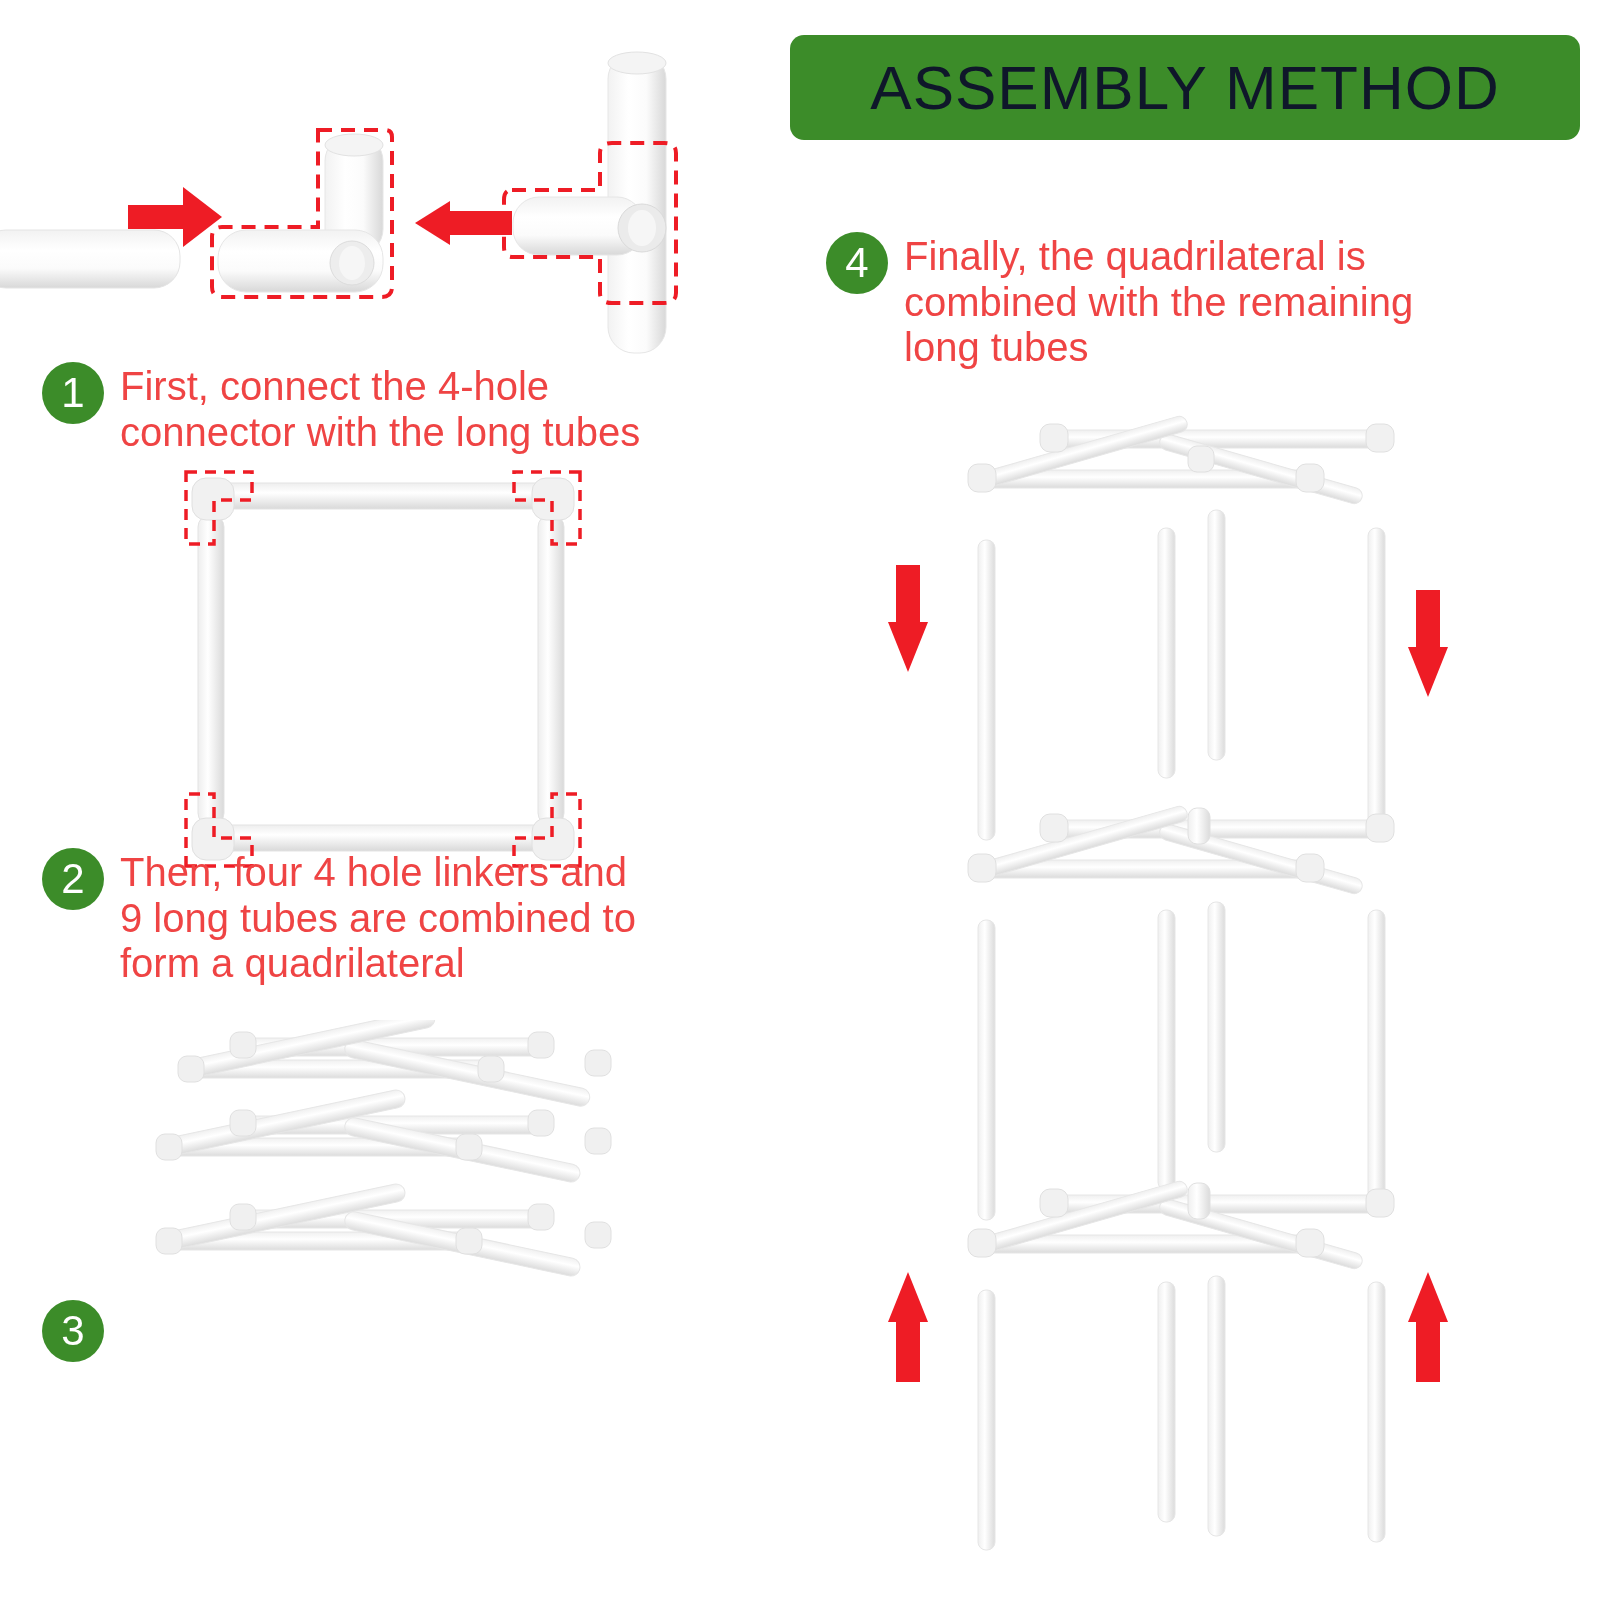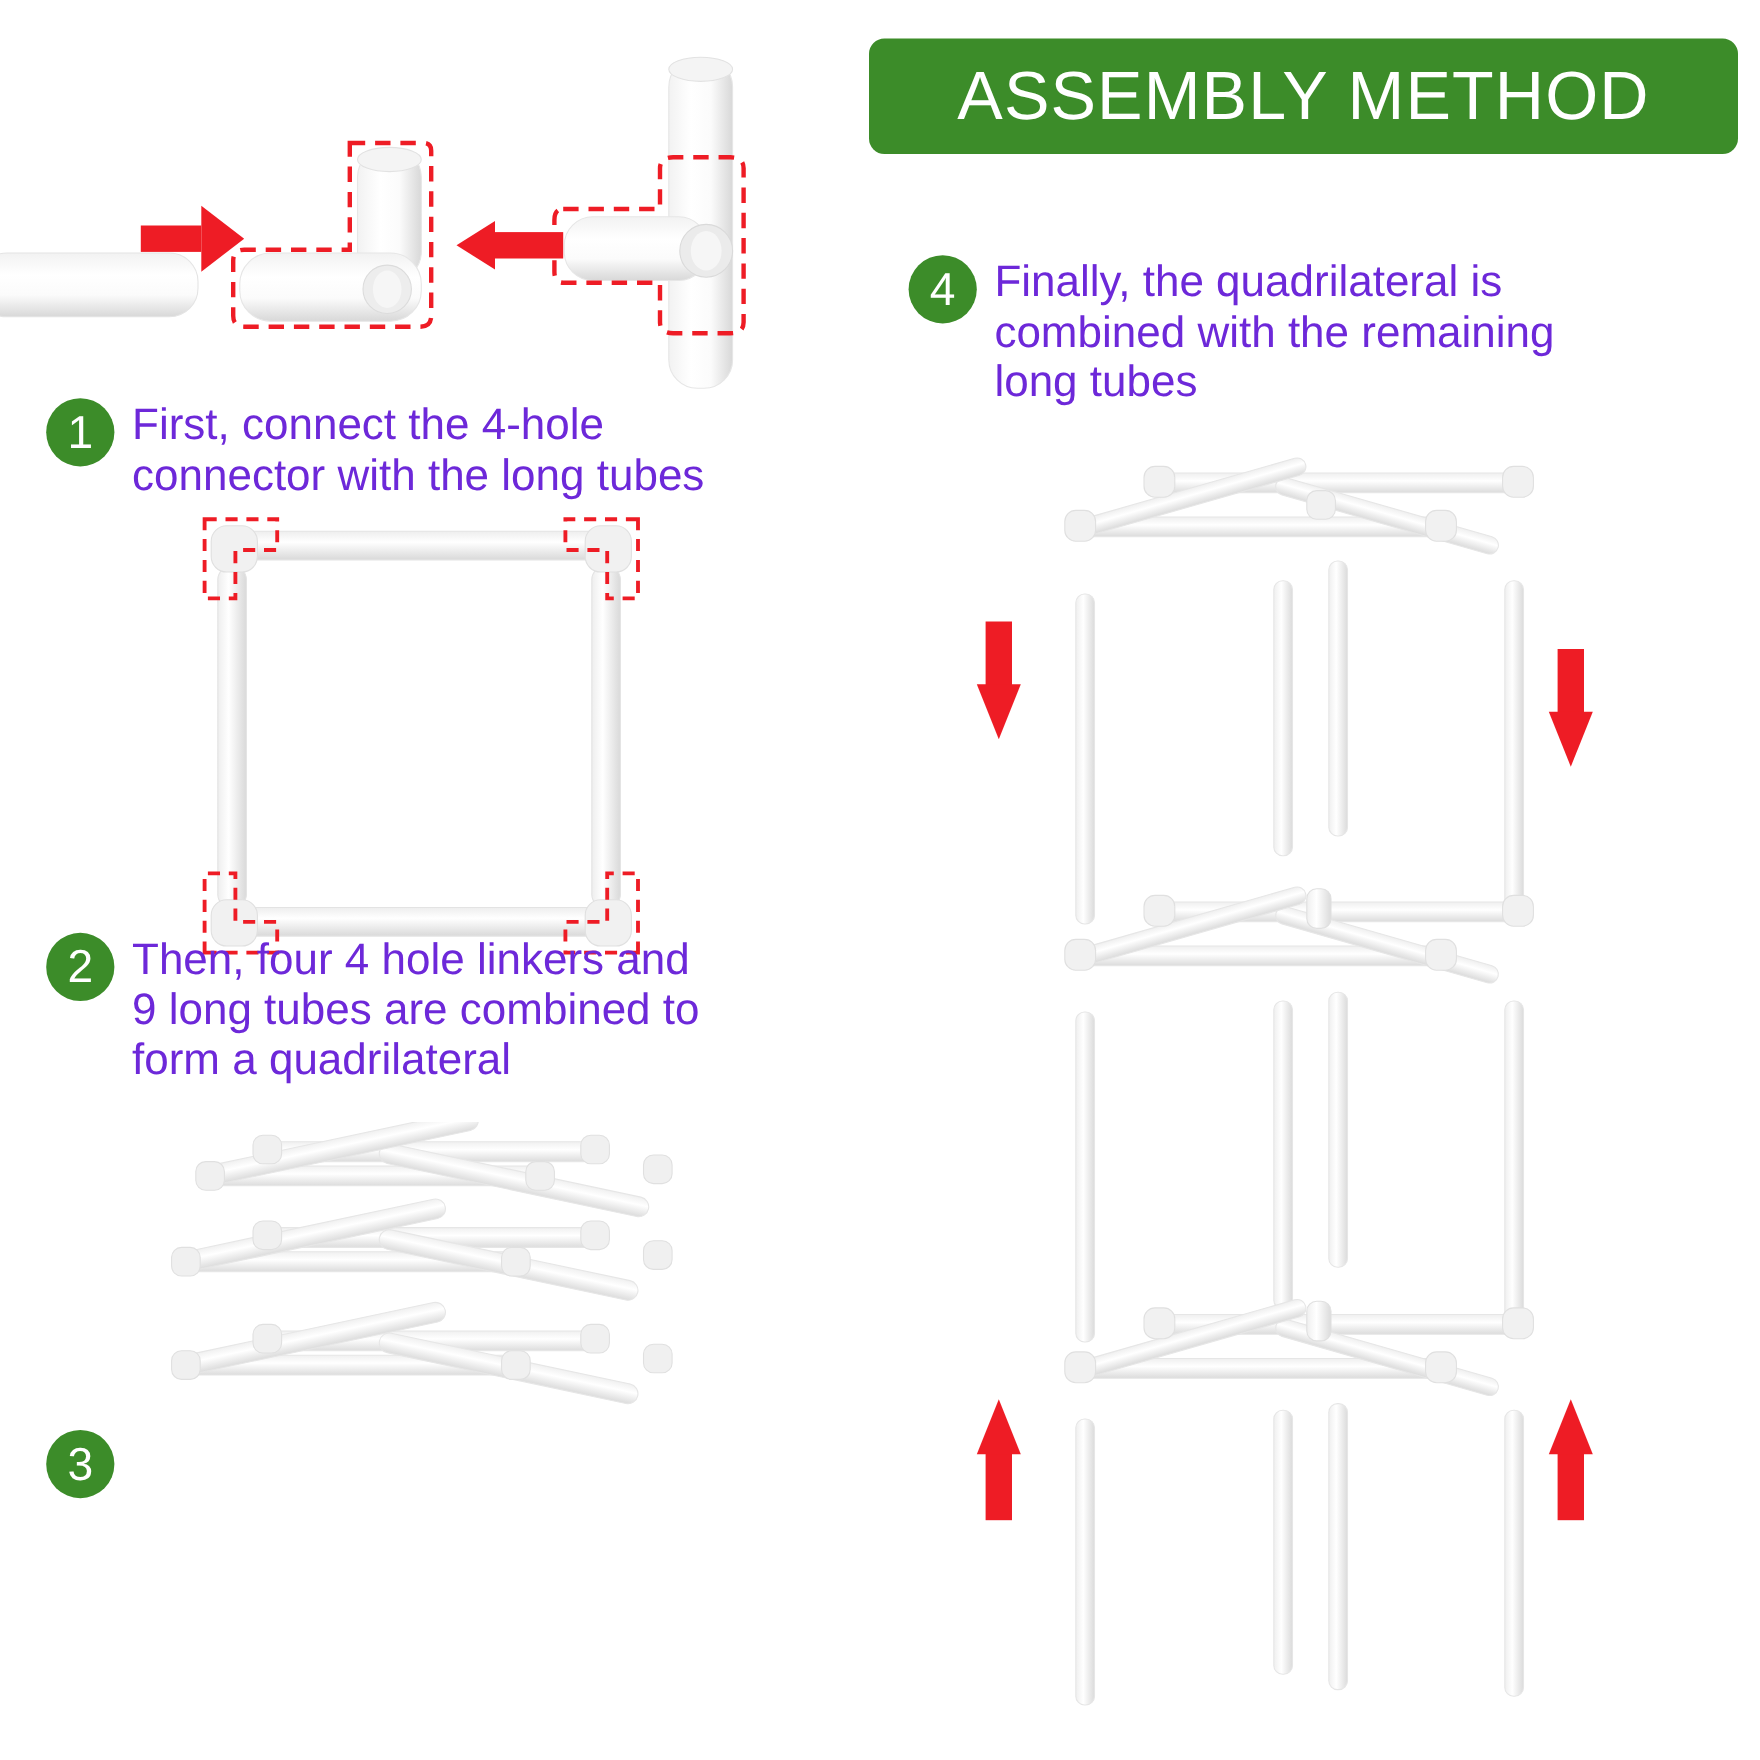--- a/index.html
+++ b/index.html
@@ -28,21 +28,21 @@
     height: 105px;
     background: #3c8c29;
     border-radius: 14px;
     display: flex;
     align-items: center;
     justify-content: center;
     box-sizing: border-box;
     padding: 0 18px;
   }
   .banner-title {
-    color: #ffffff;
+    color: #0f172a;
     font-size: 62px;
     letter-spacing: 1px;
     white-space: nowrap;
     font-weight: 400;
   }
 
   
   .step {
     position: absolute;
     display: flex;
@@ -55,21 +55,21 @@
     background: #3c8c29;
     color: #ffffff;
     font-size: 42px;
     line-height: 62px;
     text-align: center;
     flex: 0 0 auto;
     margin-right: 16px;
     font-weight: 400;
   }
   .step-text {
-    color: #6d28d9;
+    color: #ef4444;
     font-size: 40px;
     line-height: 1.14;
     white-space: pre-line;
     padding-top: 2px;
   }
 
   #step1 { left: 42px; top: 362px; width: 720px; }
   #step2 { left: 42px; top: 848px; width: 720px; }
   #step3 { left: 42px; top: 1300px; width: 740px; }
   #step4 { left: 826px; top: 232px; width: 740px; }

